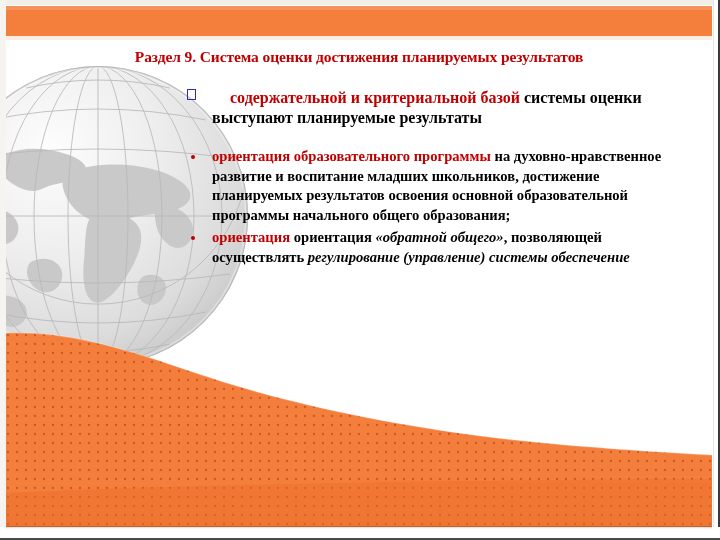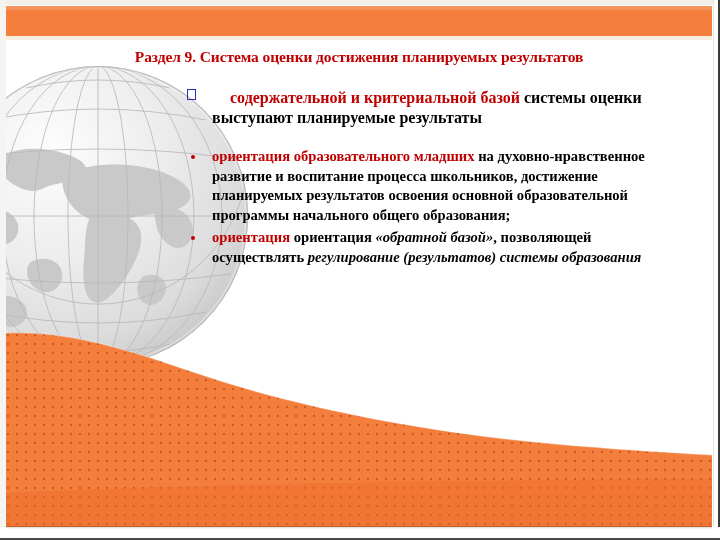--- a/index.html
+++ b/index.html
@@ -282,28 +282,28 @@
       <span class="indent-first"></span><span class="red"> содержательной и критериальной базой</span><span class="blk"> системы оценки выступают планируемые результаты</span>
     </div>
 
     <div class="gap-sm"></div>
 
 
     <div class="gap-xs"></div>
 
     <div class="block lvl2">
       <span class="dot"></span>
-      <span class="red">ориентация образовательного младших</span><span class="blk"> на духовно-нравственное развитие и воспитание процесса школьников, достижение планируемых результатов освоения основной образовательной программы начального общего образования;</span>
+      <span class="red">ориентация образовательного программы</span><span class="blk"> на духовно-нравственное развитие и воспитание младших школьников, достижение планируемых результатов освоения основной образовательной программы начального общего образования;</span>
     </div>
 
     <div class="gap-xs"></div>
 
     <div class="block lvl2">
       <span class="dot"></span>
-      <span class="red">ориентация</span><span class="blk"> ориентация </span><span class="blk ital">«обратной базой»</span><span class="blk">, позволяющей осуществлять </span><span class="blk ital">регулирование (результатов) системы образования</span>
+      <span class="red">ориентация</span><span class="blk"> ориентация </span><span class="blk ital">«обратной общего»</span><span class="blk">, позволяющей осуществлять </span><span class="blk ital">регулирование (управление) системы обеспечение</span>
     </div>
 
   </div>
 
   <div class="frame-top"></div>
   <div class="frame-left"></div>
   <div class="frame-right"></div>
   <div class="frame-bottom-shadow"></div>
   <div class="frame-bottom"></div>
 

